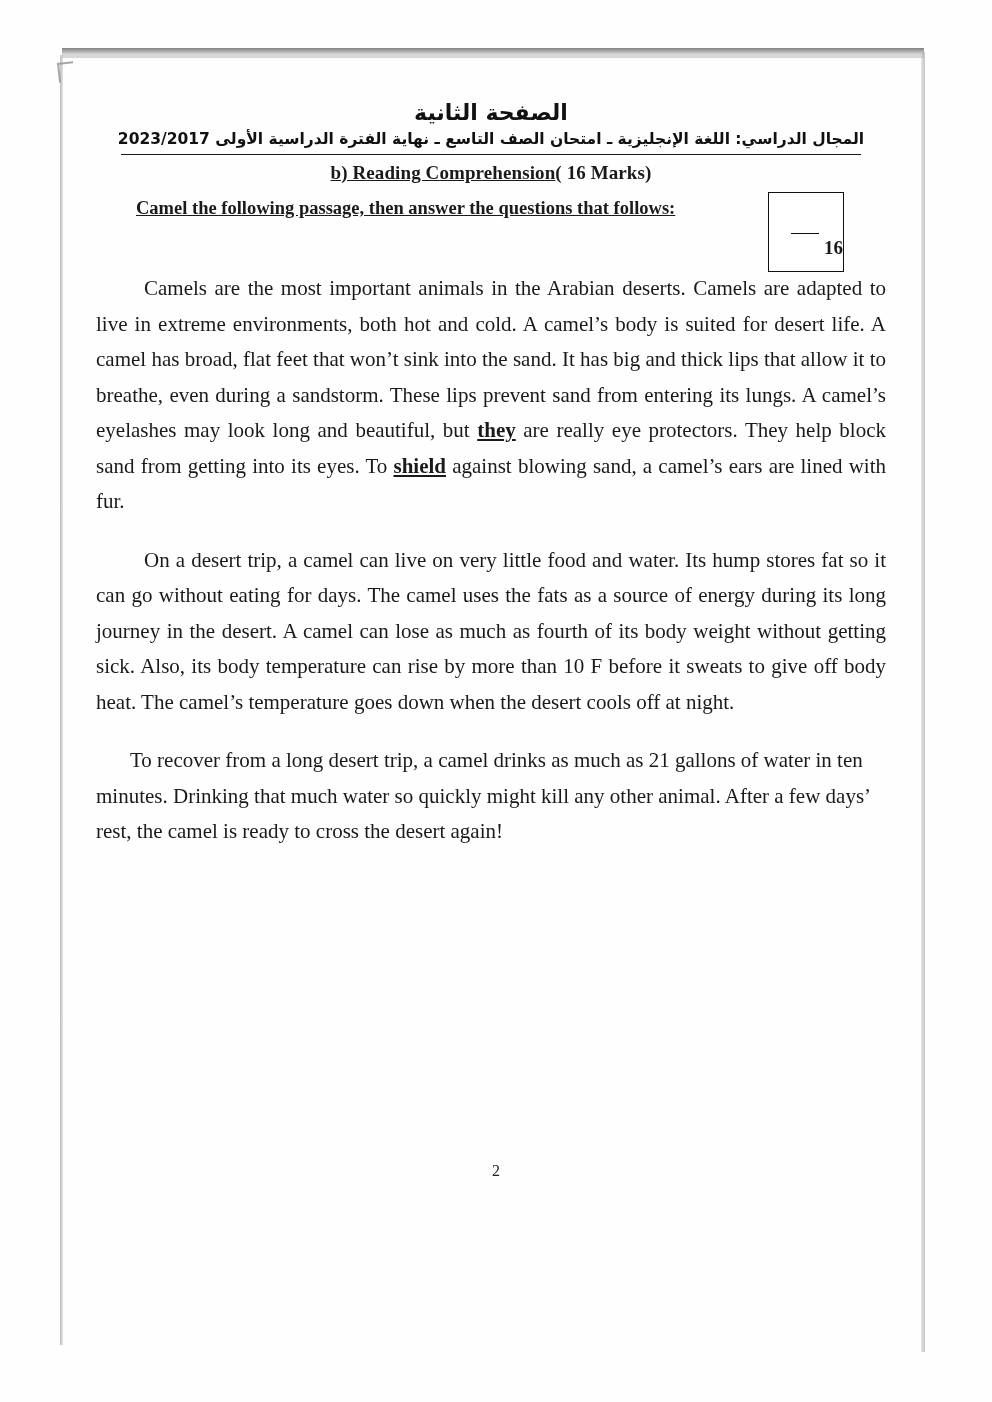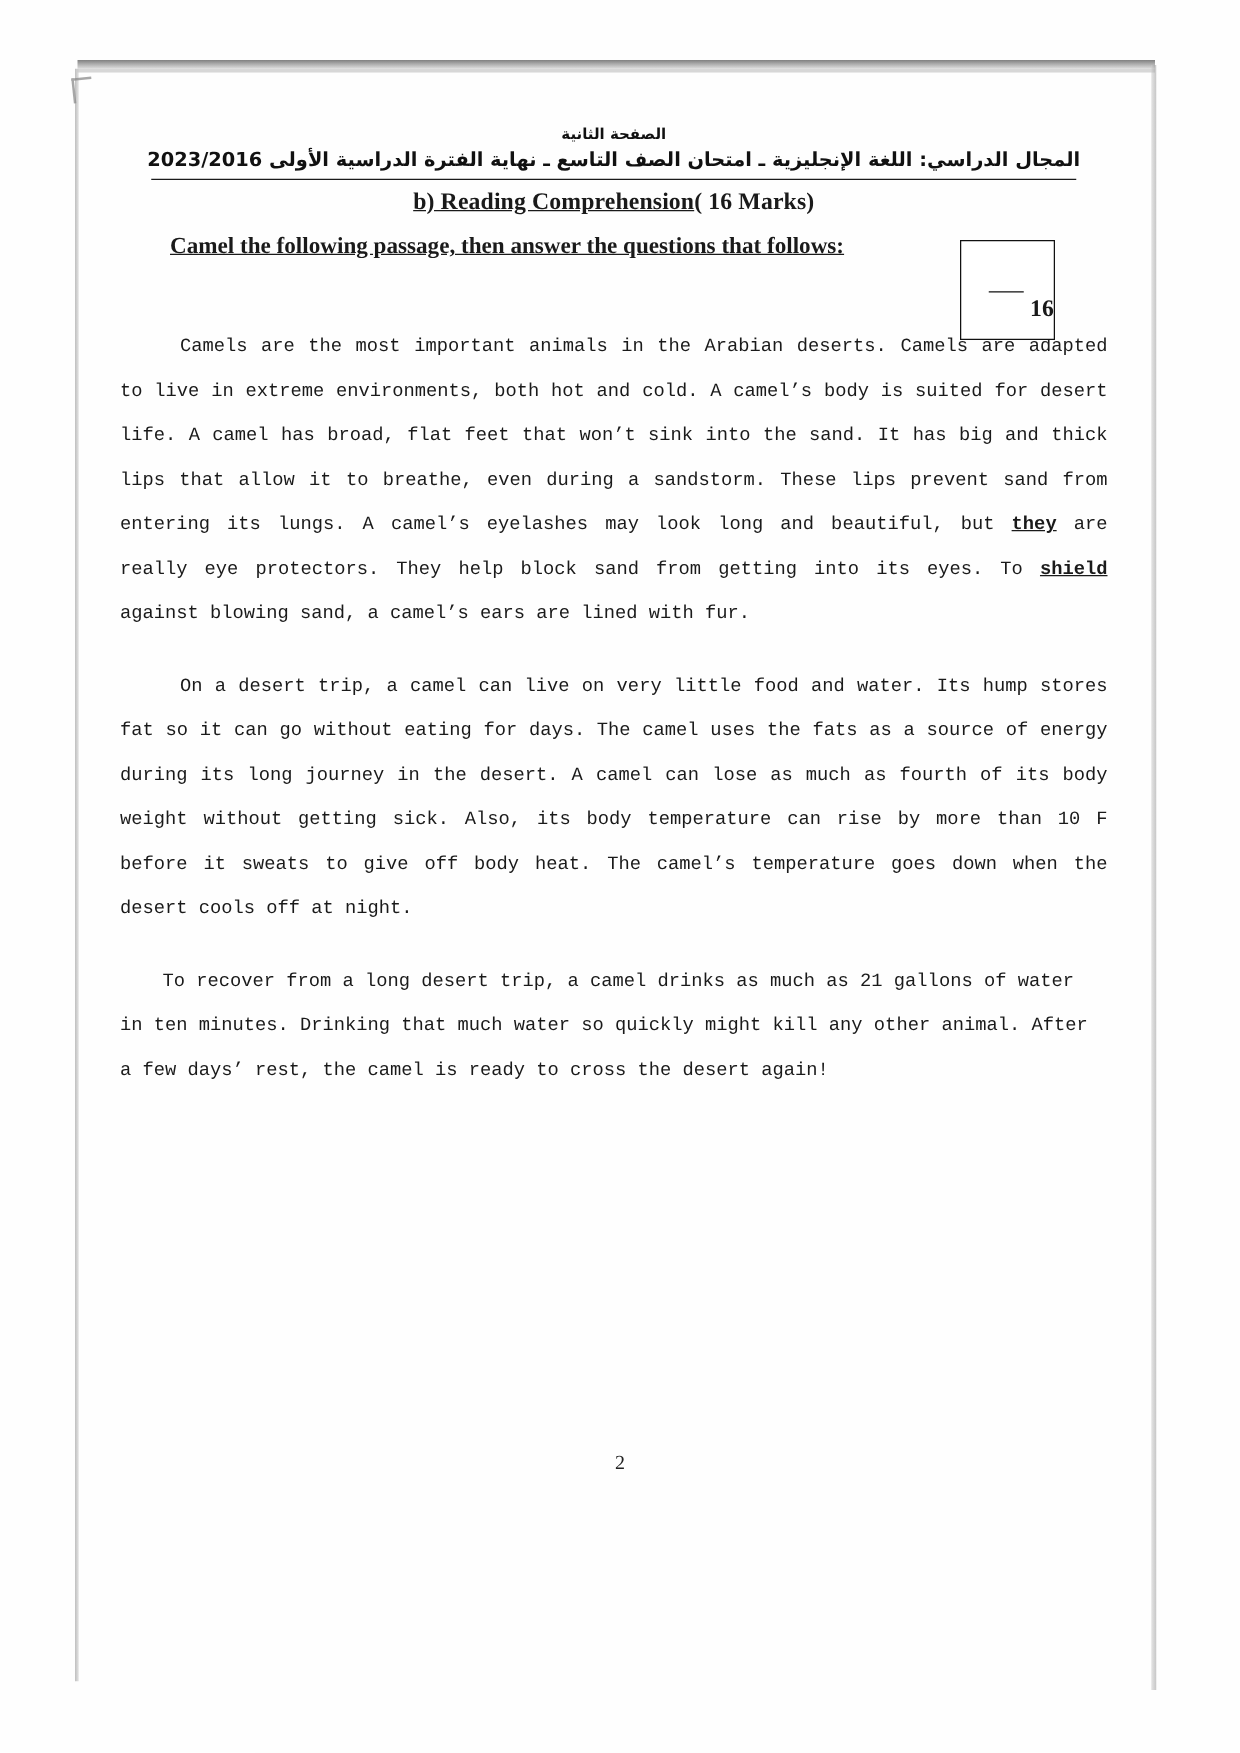--- a/index.html
+++ b/index.html
@@ -84,21 +84,21 @@
 
   
   .ar-line {
     text-align: center;
     direction: rtl;
     font-family: "DejaVu Sans", sans-serif;
     font-weight: bold;
     color: #111;
   }
   .ar-line1 {
-    font-size: 12px;
+    font-size: 22px;
     letter-spacing: 0px;
     margin-bottom: 5px;
   }
   .ar-line2 {
     font-size: 15.5px;
     padding-bottom: 4px;
   }
   .ar-rule {
     width: 740px;
     margin: 2px auto 0 auto;
@@ -146,24 +146,23 @@
     left: 0;
     top: 44px;
     width: 100%;
     text-align: right;
     font-weight: bold;
     font-size: 19px;
   }
 
   .passage {
     margin-top: 52px;
-    font-size: 15px;
+    font-size: 21px;
     line-height: 35.5px;
     text-align: left;
-    font-family: Liberation Mono, monospace;
   }
   .passage p {
     margin: 0 0 23px 0;
   }
   .p-indent {
     display: inline-block;
     width: 48px;
   }
   .p-indent-sm {
     display: inline-block;
@@ -195,21 +194,21 @@
 
   <div class="scan-top-edge"></div>
   <div class="scan-top-edge2"></div>
   <div class="scan-left-edge"></div>
   <div class="scan-right-edge"></div>
   <div class="scan-corner"></div>
 
   <div class="content">
 
     <div class="ar-line ar-line1">الصفحة الثانية</div>
-    <div class="ar-line ar-line2">المجال الدراسي: اللغة الإنجليزية ـ امتحان الصف التاسع ـ نهاية الفترة الدراسية الأولى 2023/2016</div>
+    <div class="ar-line ar-line2">المجال الدراسي: اللغة الإنجليزية ـ امتحان الصف التاسع ـ نهاية الفترة الدراسية الأولى 2023/2017</div>
     <div class="ar-rule"></div>
 
     <div class="section-title">
       <span class="und">b) Reading Comprehension</span><span>( 16 Marks)</span>
     </div>
 
     <div class="instruction">Camel the following passage, then answer the questions that follows:</div>
 
     <div class="passage">
 

